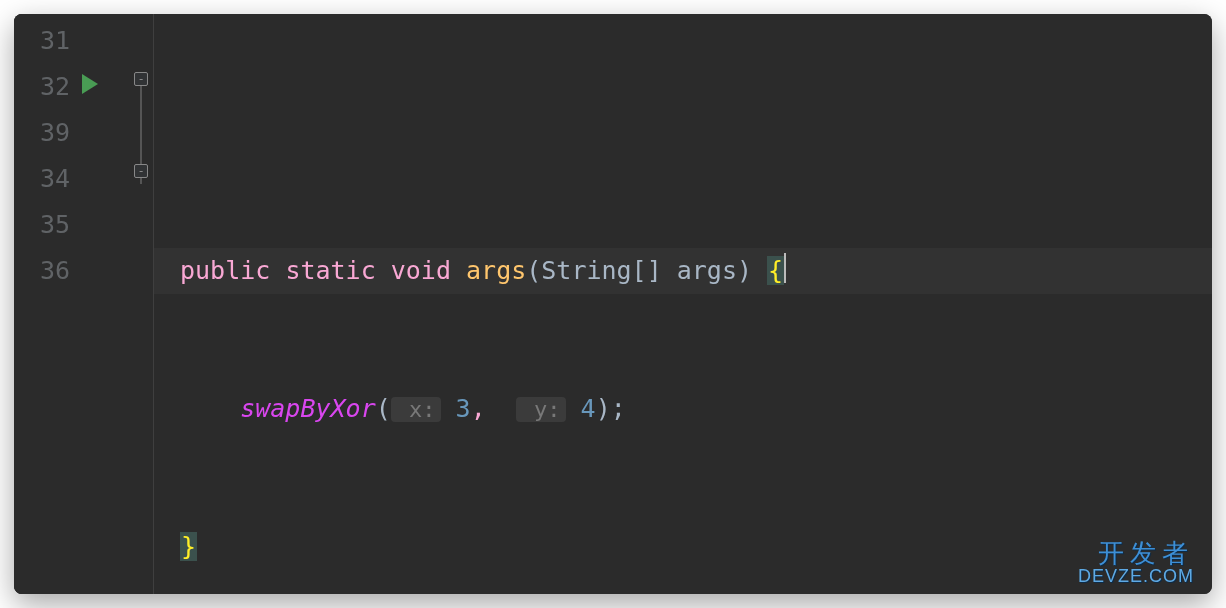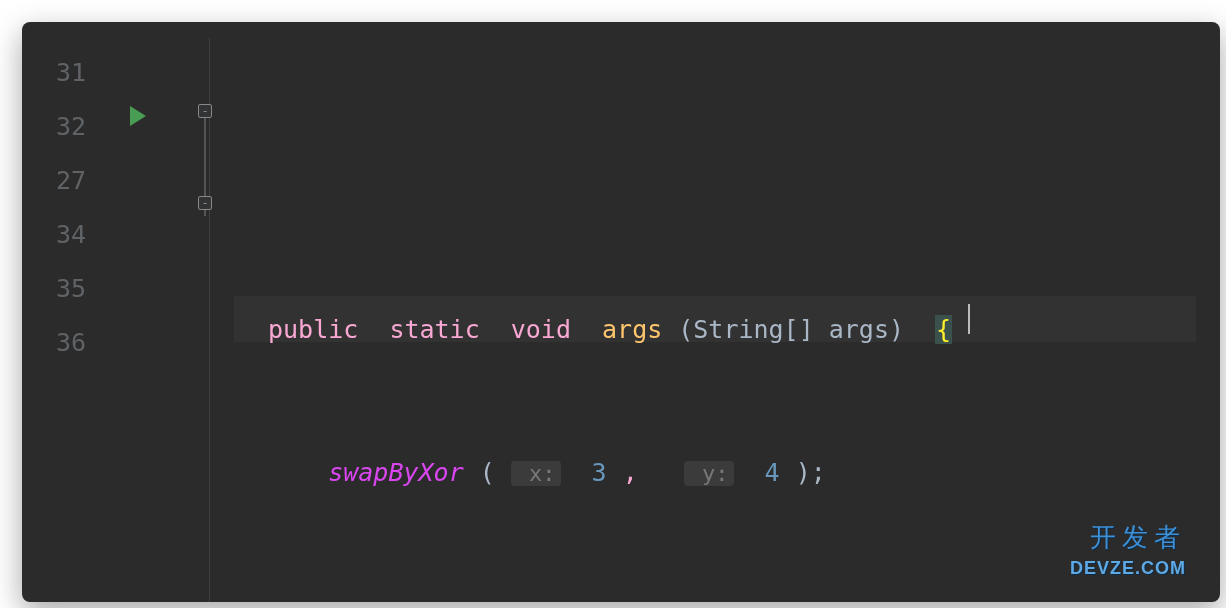--- a/index.html
+++ b/index.html
@@ -1,15 +1,15 @@
 <!DOCTYPE html>
 <html><head>
 <meta charset="utf-8">
 <style>
-  * { margin: 8px; padding: 0; box-sizing: border-box; }
+  * { margin: 0; padding: 0; box-sizing: border-box; }
   body {
     background: #ffffff;
     width: 1226px;
     height: 608px;
     overflow: hidden;
     font-family: "Menlo", "Consolas", "DejaVu Sans Mono", monospace;
   }
   .window {
     position: absolute;
     top: 14px;
@@ -124,32 +124,32 @@
     right: 18px;
     bottom: 8px;
     text-align: right;
     font-family: "STHeiti", "Microsoft YaHei", Arial, sans-serif;
     color: #3d8fd6;
     text-shadow: 1px 1px 0 #0d2b47;
     pointer-events: none;
     line-height: 1.05;
   }
   .watermark .wm1 { font-size: 26px; letter-spacing: 6px; }
-  .watermark .wm2 { font-size: 18px; letter-spacing: 1px; color: #5ea9e4; font-weight: bold; }
+  .watermark .wm2 { font-size: 18px; letter-spacing: 1px; color: #5ea9e4; }
 </style>
 </head>
 <body>
 
 <div class="window">
 
   <div class="editor-area">
     <div class="gutter">
       <div>31</div>
       <div>32</div>
-      <div>27</div>
+      <div>39</div>
       <div>34</div>
       <div>35</div>
       <div>36</div>
     </div>
     <div class="icon-gutter">
       <div class="run-play"></div>
     </div>
     <div class="fold-gutter">
       <div class="fold-line"></div>
       <div class="fold-handle" style="top:58px">-</div>

